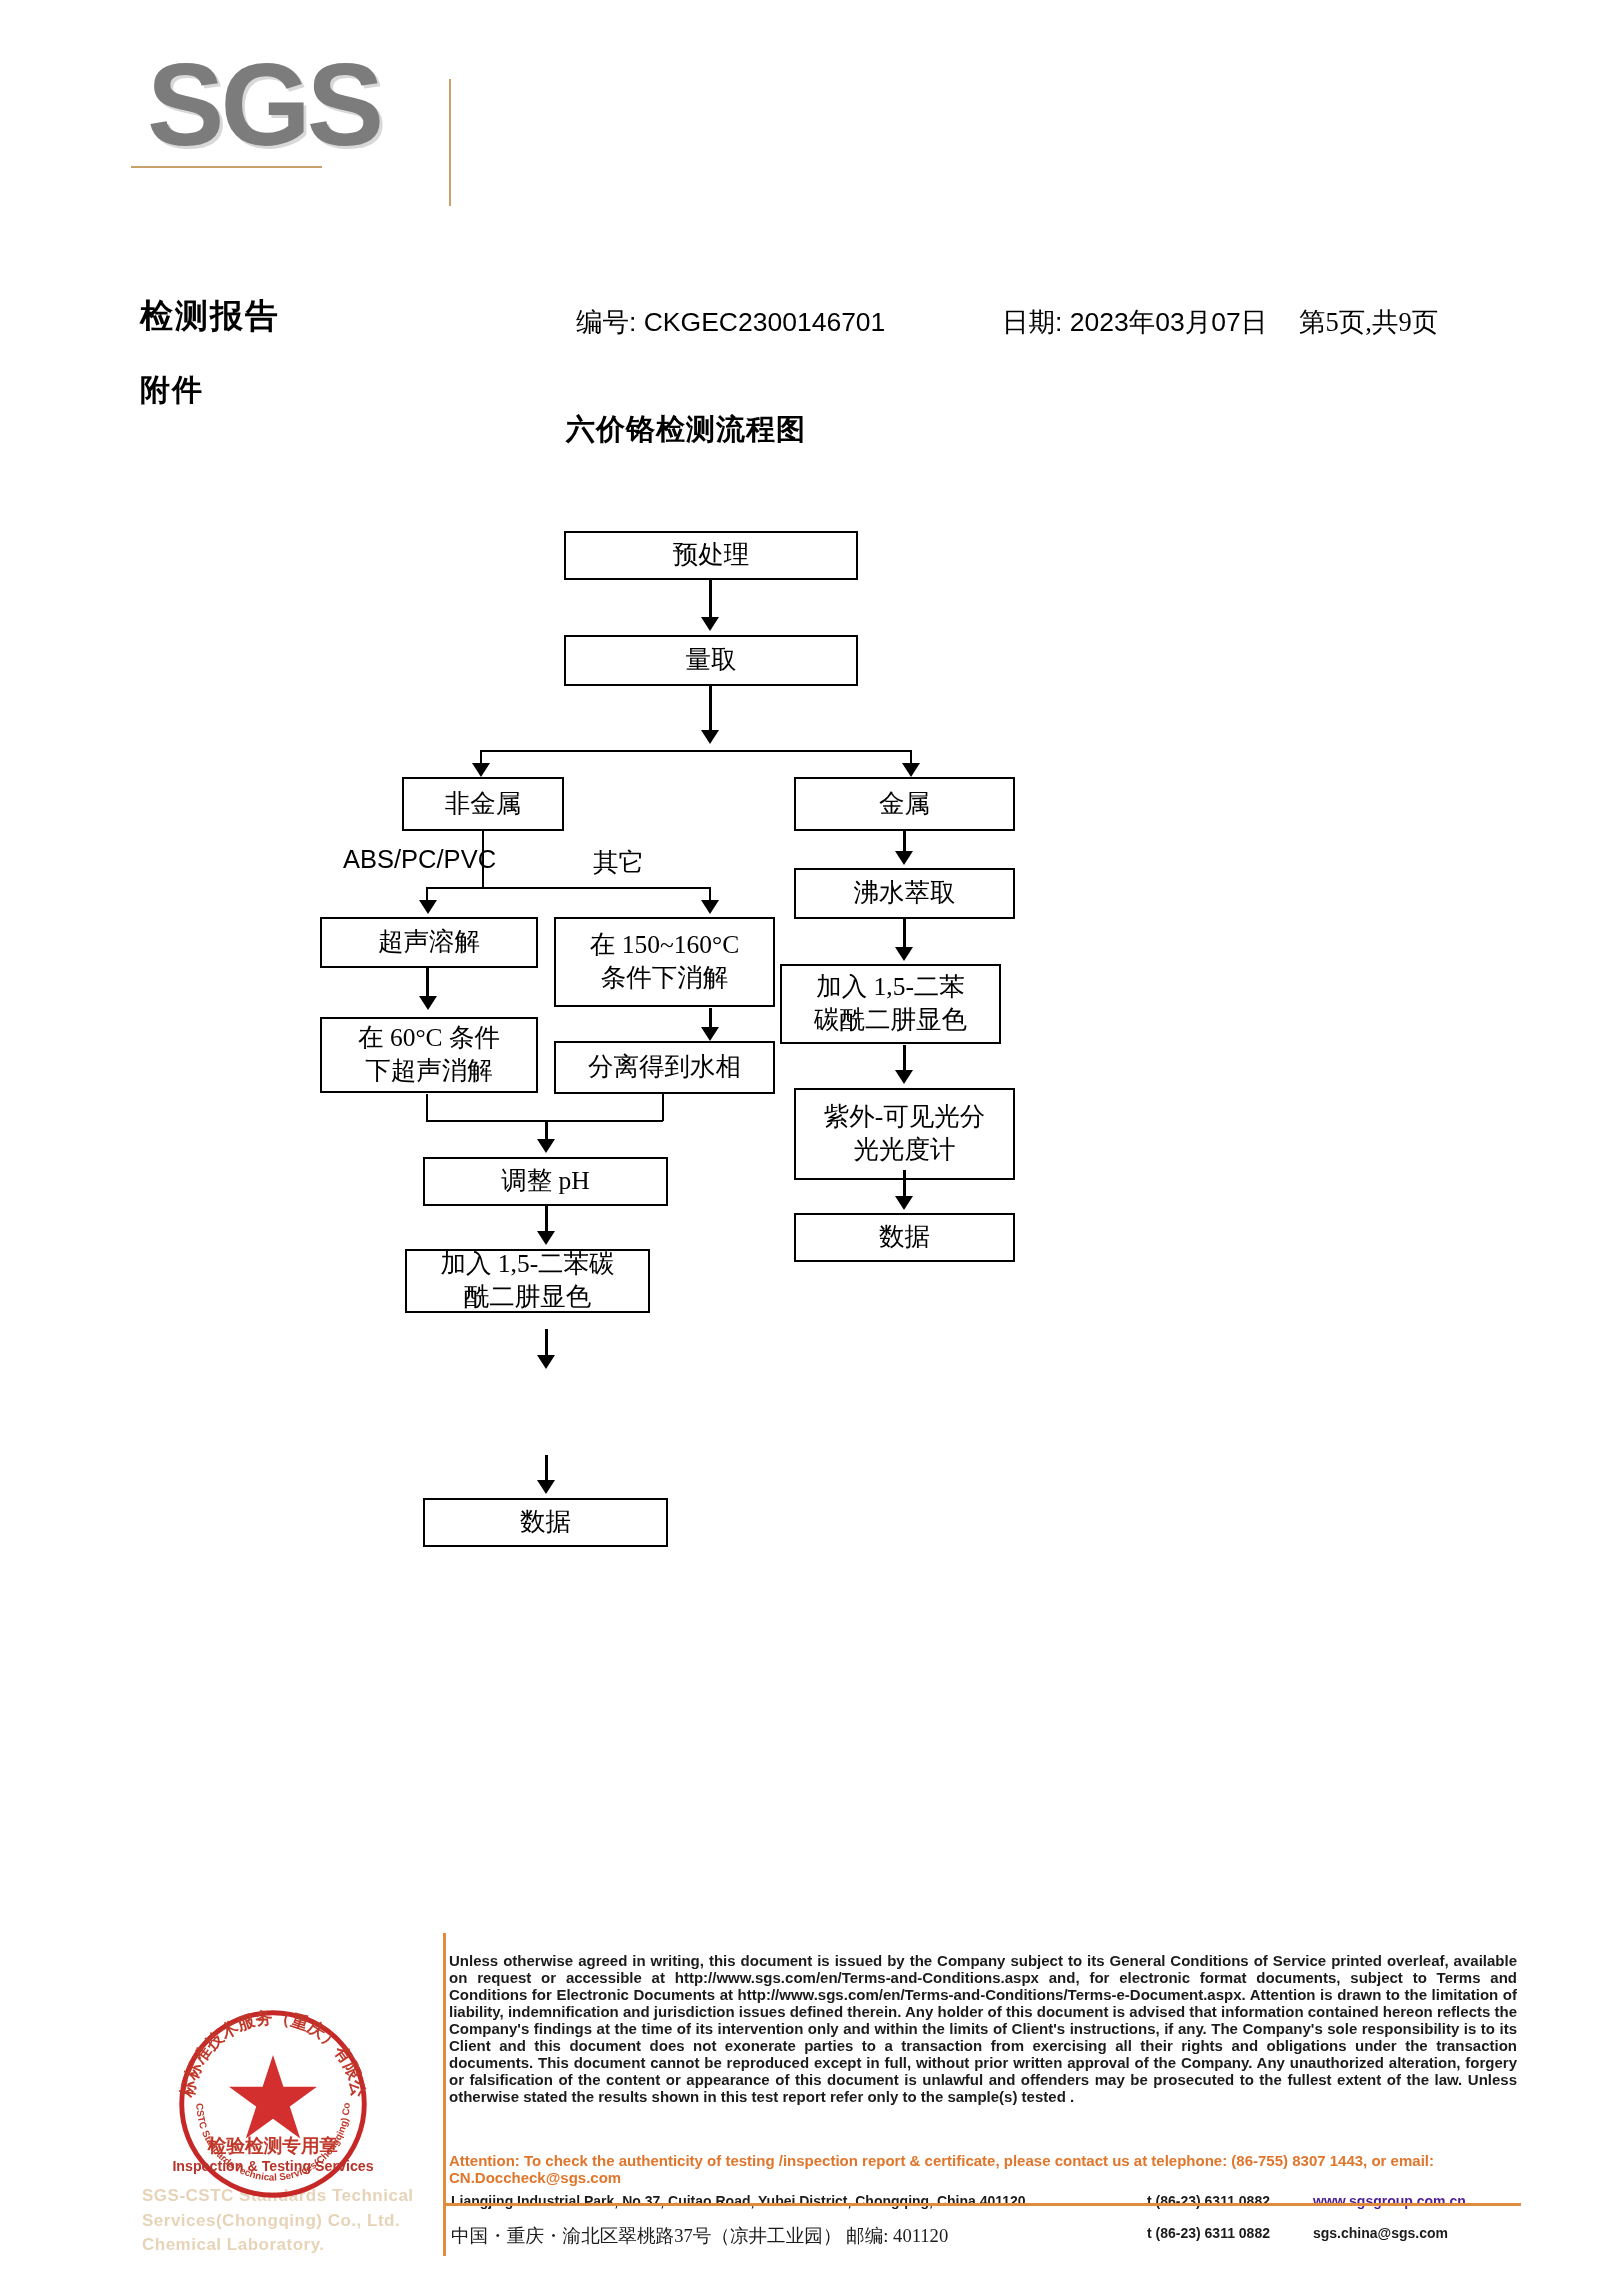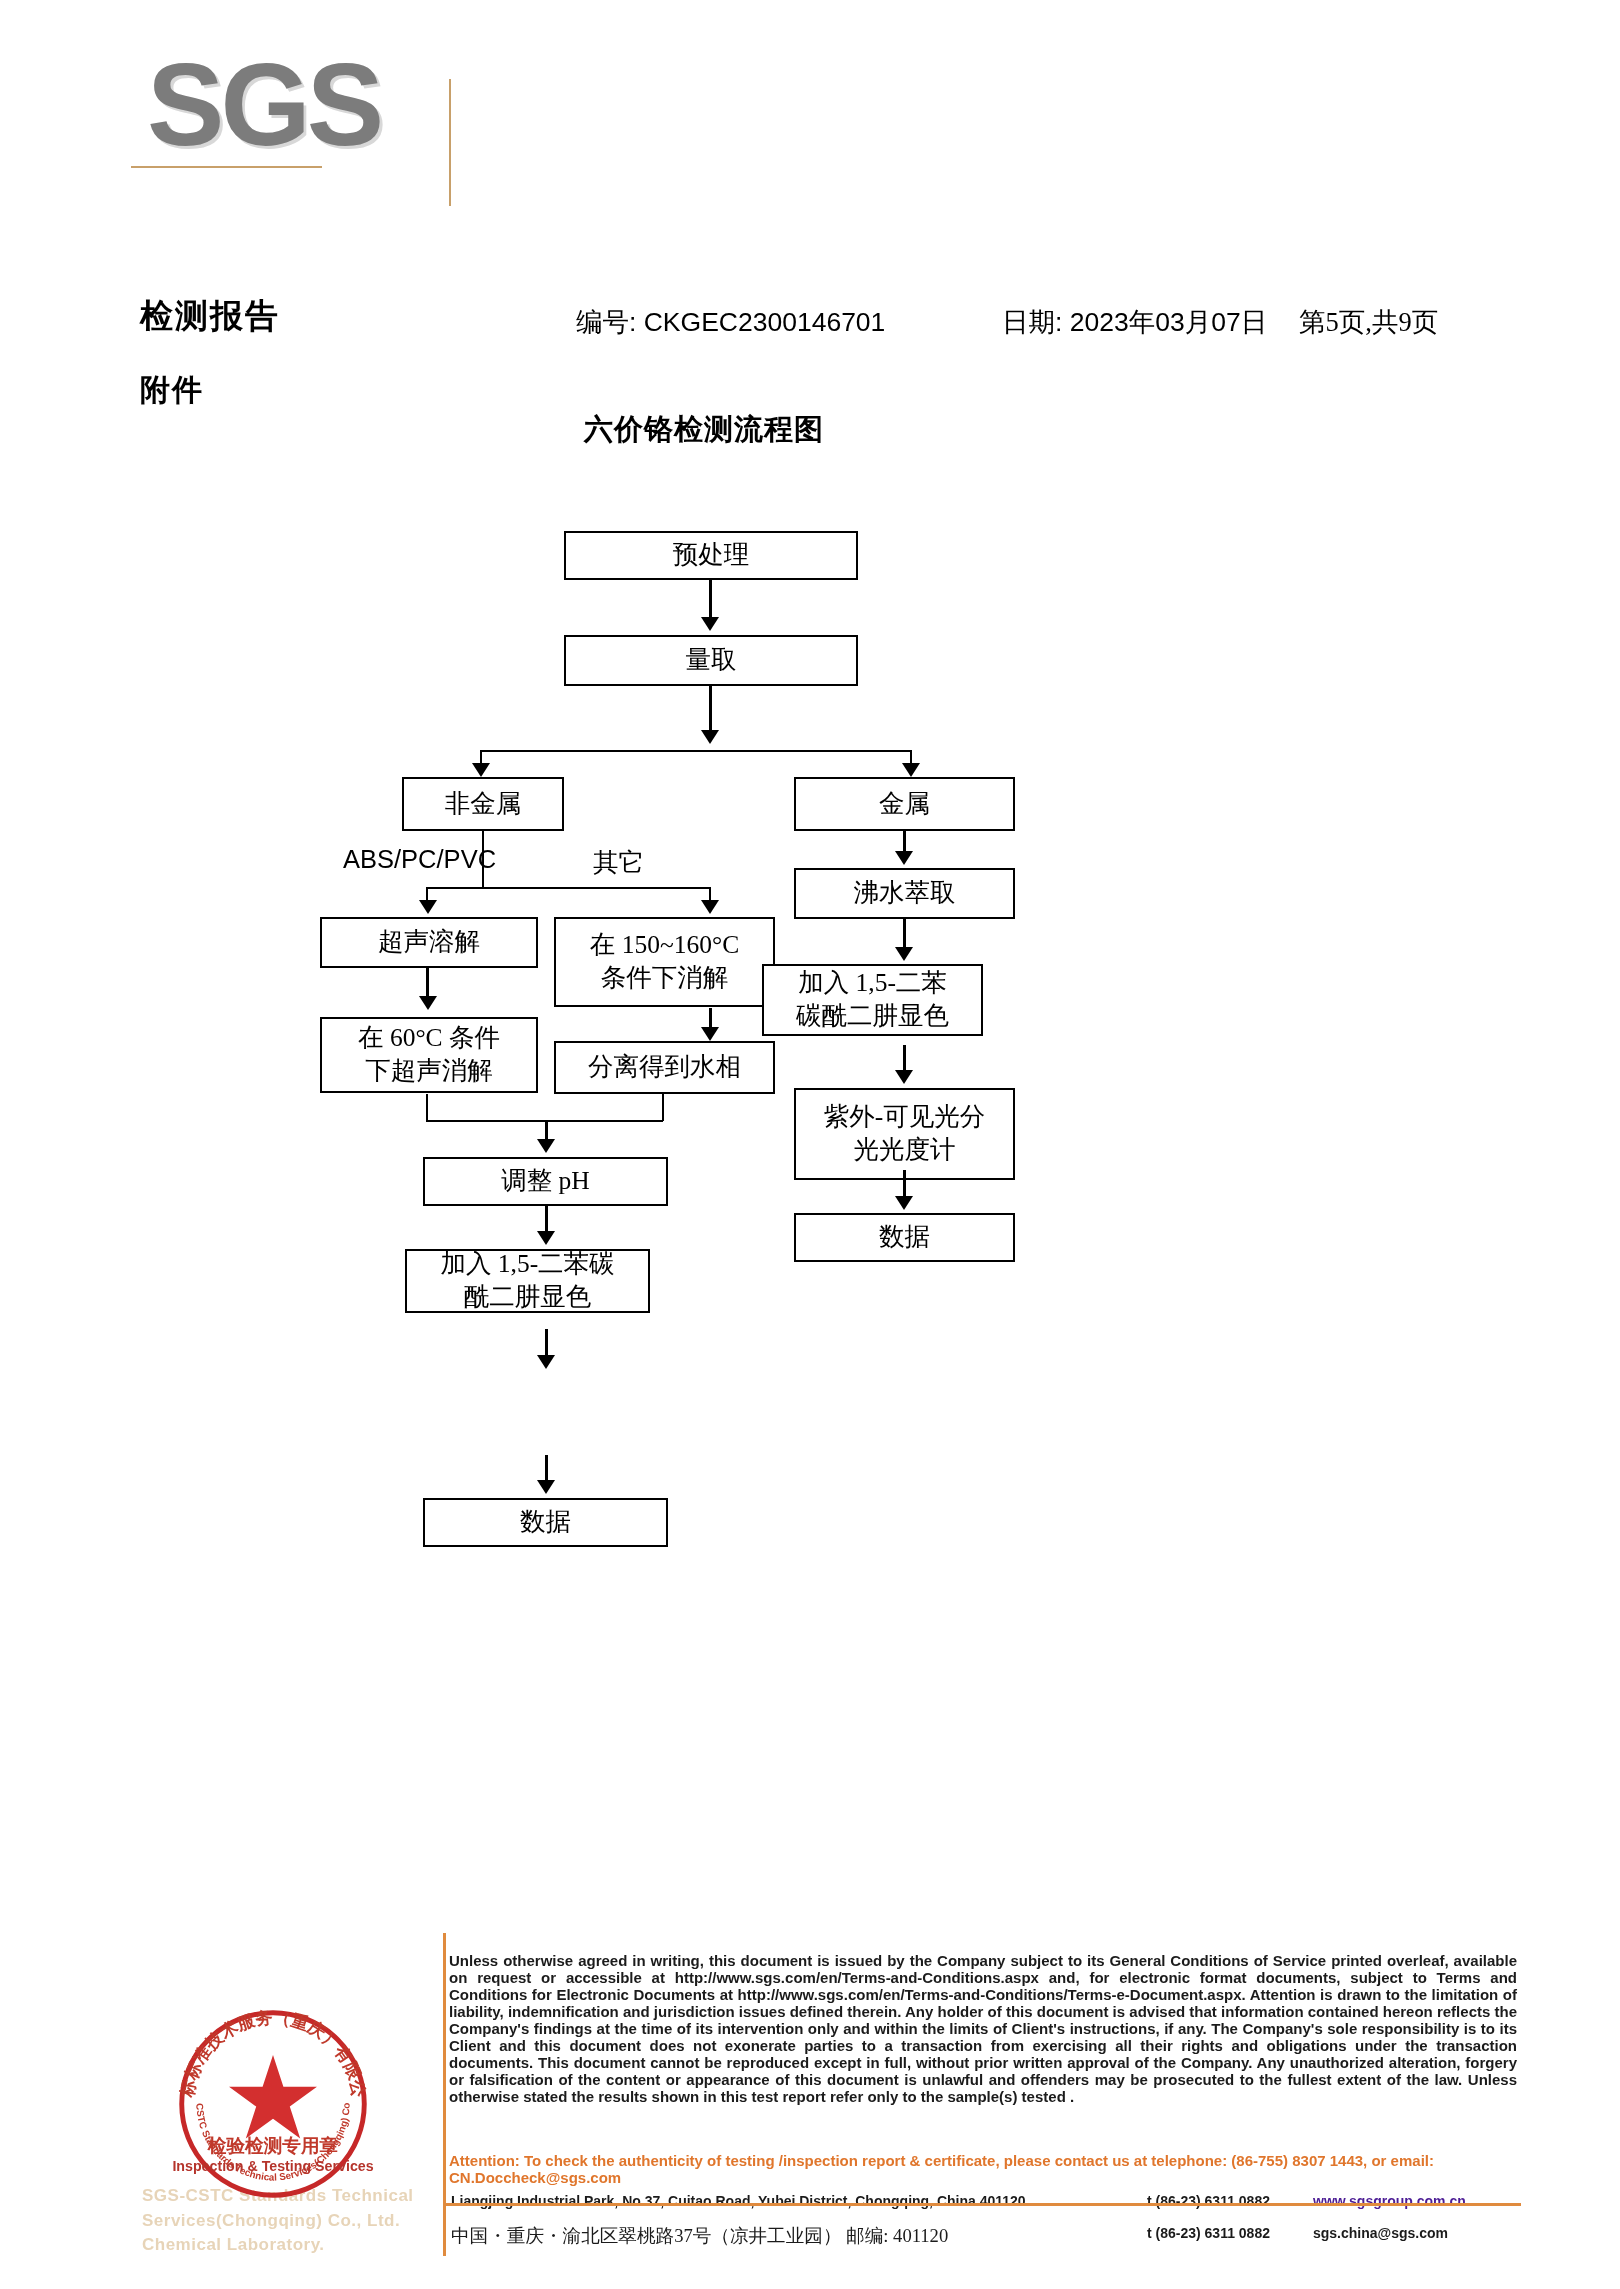--- a/index.html
+++ b/index.html
@@ -63,21 +63,20 @@
     font-size:26.5px; color:#000;
   }
 
   
   .flow-title {
     position:absolute; left:0; top:410px; width:1372px;
     text-align:center;
     font-family:"Liberation Serif", serif;
     font-weight:bold; font-size:29px; color:#000;
     letter-spacing:1px;
-    padding-left:18px;
   }
 
   
   .flow { position:absolute; left:0; top:0; width:1620px; height:1666px; }
 
   .node {
     position:absolute;
     box-sizing:border-box;
     border:2px solid #000;
     background:#fff;
@@ -257,21 +256,21 @@
     <div class="node" style="left:423px; top:1498px; width:245px; height:49px;">数据</div>
 
     <div class="ln-v" style="left:903px; top:831px; height:23.5px;"></div>
     <div class="arw" style="left:895px; top:851px;"></div>
 
     <div class="node" style="left:794px; top:868px; width:221px; height:51px;">沸水萃取</div>
 
     <div class="ln-v" style="left:903px; top:919px; height:31px;"></div>
     <div class="arw" style="left:895px; top:947px;"></div>
 
-    <div class="node" style="left:762px; top:964px; width:221px; height:72px; white-space:pre-line;">加入 1,5-二苯
+    <div class="node" style="left:780px; top:964px; width:221px; height:80px; white-space:pre-line;">加入 1,5-二苯
 碳酰二肼显色</div>
 
     <div class="ln-v" style="left:903px; top:1045px; height:27.4px;"></div>
     <div class="arw" style="left:895px; top:1070px;"></div>
 
     <div class="node" style="left:794px; top:1088px; width:221px; height:92px; white-space:pre-line;">紫外-可见光分
 光光度计</div>
 
     <div class="ln-v" style="left:903px; top:1170px; height:27.4px;"></div>
     <div class="arw" style="left:895px; top:1196px;"></div>

